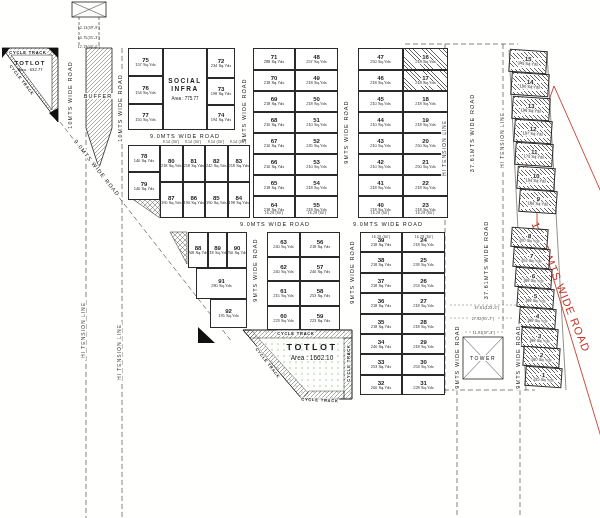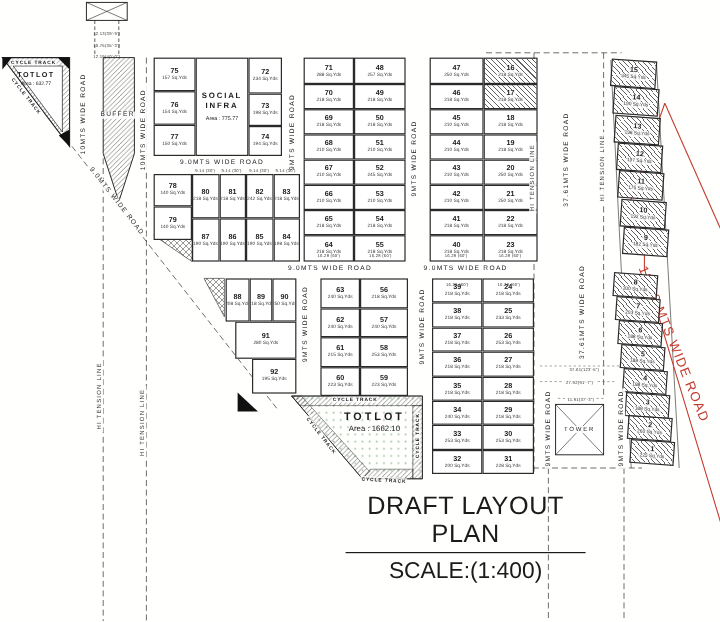--- a/index.html
+++ b/index.html
@@ -128,24 +128,20 @@
     <div class="ar">Area : 632.77</div>
   </div>
   <div class="totlot" id="totlot-bottom">
     <div class="nm">TOTLOT</div>
     <div class="ar">Area : 1662.10</div>
   </div>
 
   <div class="lab" id="tower-label">TOWER</div>
   <div class="lab" id="red-road-label" style="color: rgb(196, 58, 46);">12.19 MTS WIDE ROAD</div>
 
-  <div id="title-block">
-    <div><span id="title-heading">DRAFT LAYOUT PLAN</span></div>
-    <div id="title-scale">SCALE:(1:400)</div>
-  </div>
 <div class="plot" style="left: 128px; top: 48px; width: 35px; height: 28px;">
       <span class="no">75</span>
       <span class="ar">157 Sq.Yds</span>
     </div>
     <div class="plot" style="left: 128px; top: 76px; width: 35px; height: 28px;">
       <span class="no">76</span>
       <span class="ar">154 Sq.Yds</span>
     </div>
     <div class="plot" style="left: 128px; top: 104px; width: 35px; height: 26px;">
       <span class="no">77</span>

